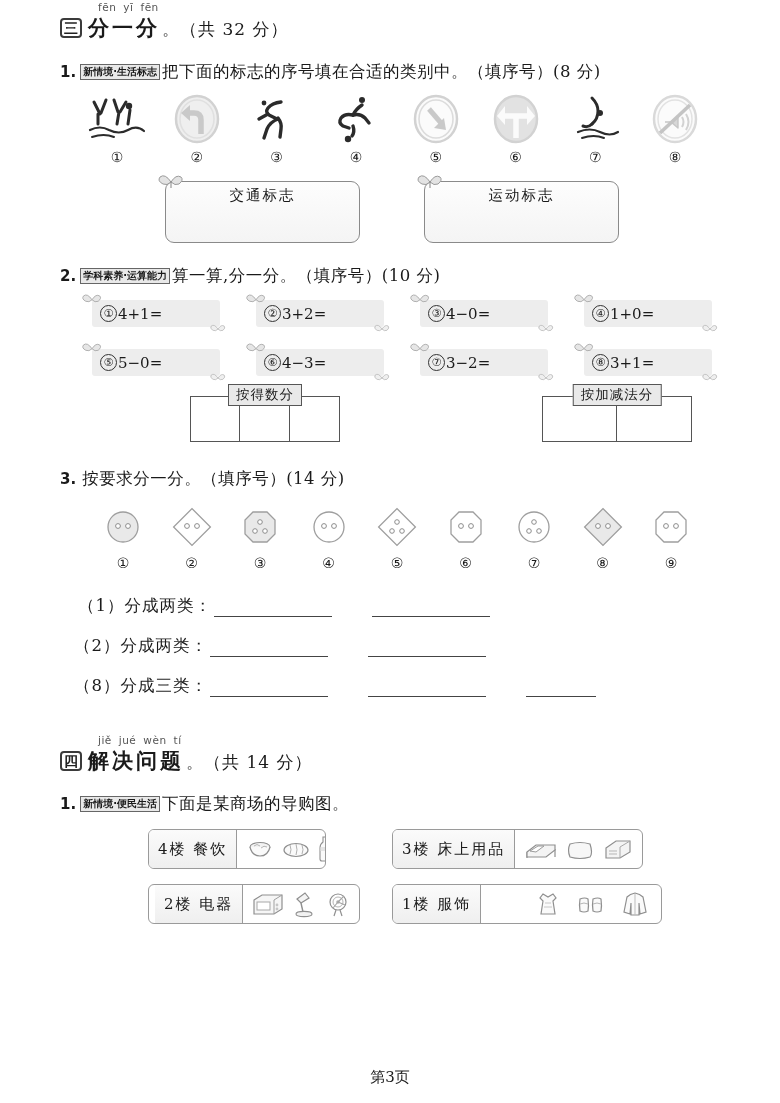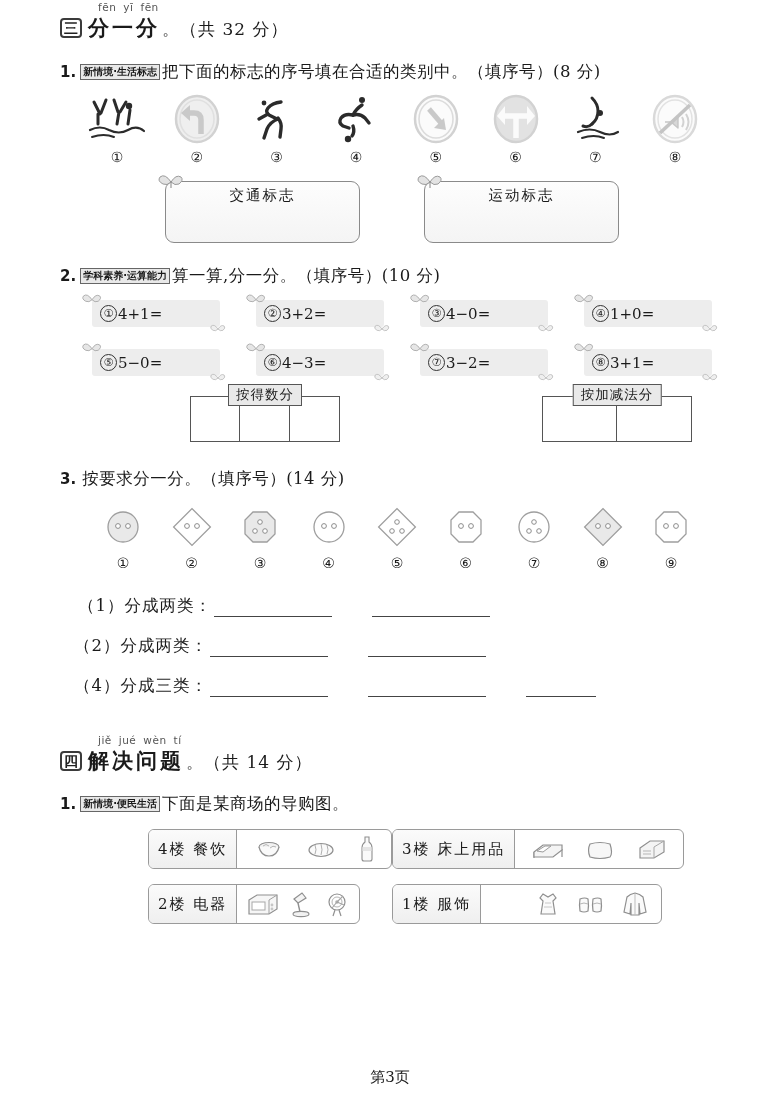--- a/index.html
+++ b/index.html
@@ -579,21 +579,21 @@
     <span class="lead">（1）分成两类：</span>
     <span class="ul w1"></span>
     <span class="ul w2"></span>
   </div>
   <div class="blank-line">
     <span class="lead">（2）分成两类：</span>
     <span class="ul w1"></span>
     <span class="ul w2"></span>
   </div>
   <div class="blank-line">
-    <span class="lead">（4）分成三类：</span>
+    <span class="lead">（8）分成三类：</span>
     <span class="ul w1"></span>
     <span class="ul w2"></span>
     <span class="ul w3" style="width:70px;"></span>
   </div>
 
   <div class="sec-head" style="margin-top:36px;">
     <div class="pinyin-row">
       <span>jiě</span><span>jué</span><span>wèn</span><span>tí</span>
     </div>
     <div class="sec-title-row">
@@ -604,59 +604,59 @@
   </div>
 
   <div class="q-line" style="margin-top:16px;">
     <span class="q-num">1.</span>
     <span class="tag">新情境·便民生活</span>
     <span class="q-text">下面是某商场的导购图。</span>
   </div>
 
   <div class="mall">
 
-    <div class="floor" style="left:88px; top:0; width:244px;">
+    <div class="floor" style="left:88px; top:0; width:178px;">
       <div class="fname">4楼  餐饮</div>
       <div class="ficons">
         <svg width="30" height="26" viewBox="0 0 30 26">
           <ellipse cx="15" cy="11" rx="10" ry="4.5" fill="#f2f2f2" stroke="#8f8f8f" stroke-width="1.1"></ellipse>
           <path d="M5 11 q2 9 10 9 q8 0 10 -9" fill="#fafafa" stroke="#8f8f8f" stroke-width="1.2"></path>
           <path d="M9 10 q3 -3 6 0 M16 12 q3 -3 6 -1" fill="none" stroke="#b5b5b5" stroke-width="1"></path>
         </svg>
         <svg width="30" height="26" viewBox="0 0 30 26">
           <ellipse cx="15" cy="14" rx="12" ry="6.5" fill="#fafafa" stroke="#8f8f8f" stroke-width="1.2"></ellipse>
           <path d="M9 9 q2 5 0 9 M15 8 q2 6 0 11 M21 9 q2 5 0 9" fill="none" stroke="#b0b0b0" stroke-width="1"></path>
         </svg>
         <svg width="16" height="28" viewBox="0 0 16 28">
           <path d="M6 2 L10 2 L10 7 q3 2 3 6 L13 24 q0 2 -2 2 L5 26 q-2 0 -2 -2 L3 13 q0 -4 3 -6 Z" fill="#fafafa" stroke="#8f8f8f" stroke-width="1.1"></path>
           <rect x="3.5" y="12" width="9" height="4" fill="#e4e4e4"></rect>
         </svg>
       </div>
     </div>
 
-    <div class="floor" style="left:332px; top:0; width:292px;">
+    <div class="floor" style="left:332px; top:0; width:251px;">
       <div class="fname">3楼  床上用品</div>
       <div class="ficons">
         <svg width="34" height="26" viewBox="0 0 34 26">
           <path d="M3 16 L3 22 M31 13 L31 21" stroke="#8f8f8f" stroke-width="1.2" fill="none"></path>
           <path d="M3 16 L12 9 L31 9 L31 14 L22 21 L3 21 Z" fill="#f4f4f4" stroke="#8f8f8f" stroke-width="1.2"></path>
           <path d="M6 15 L14 10 L20 10 L12 16 Z" fill="#fff" stroke="#9b9b9b" stroke-width="1"></path>
         </svg>
         <svg width="30" height="26" viewBox="0 0 30 26">
           <path d="M5 8 q10 -3 20 0 q3 9 0 13 q-10 3 -20 0 q-3 -7 0 -13 Z" fill="#f7f7f7" stroke="#8f8f8f" stroke-width="1.2"></path>
         </svg>
         <svg width="32" height="26" viewBox="0 0 32 26">
           <path d="M4 12 L14 5 L28 5 L28 16 L18 22 L4 22 Z" fill="#f4f4f4" stroke="#8f8f8f" stroke-width="1.2"></path>
           <path d="M18 22 L18 11 L28 5" fill="none" stroke="#a8a8a8" stroke-width="1"></path>
           <path d="M7 15 L15 15 M7 18 L15 18" stroke="#b5b5b5" stroke-width="1"></path>
         </svg>
       </div>
     </div>
 
-    <div class="floor" style="left:88px; top:55px; width:212px;">
+    <div class="floor" style="left:88px; top:55px; width:212px;padding-left:6px;">
       <div class="fname">2楼  电器</div>
       <div class="ficons">
         <svg width="34" height="26" viewBox="0 0 34 26">
           <path d="M3 9 L11 4 L31 4 L31 18 L23 23 L3 23 Z" fill="#f6f6f6" stroke="#8f8f8f" stroke-width="1.2"></path>
           <path d="M23 23 L23 9 L31 4" fill="none" stroke="#a0a0a0" stroke-width="1"></path>
           <rect x="6" y="11" width="13" height="8" fill="#fff" stroke="#a8a8a8" stroke-width="1"></rect>
           <circle cx="26" cy="14" r="1.4" fill="#c5c5c5"></circle>
             <circle cx="26" cy="18" r="1.4" fill="#c5c5c5"></circle>
         </svg>
         <svg width="26" height="28" viewBox="0 0 26 28">

